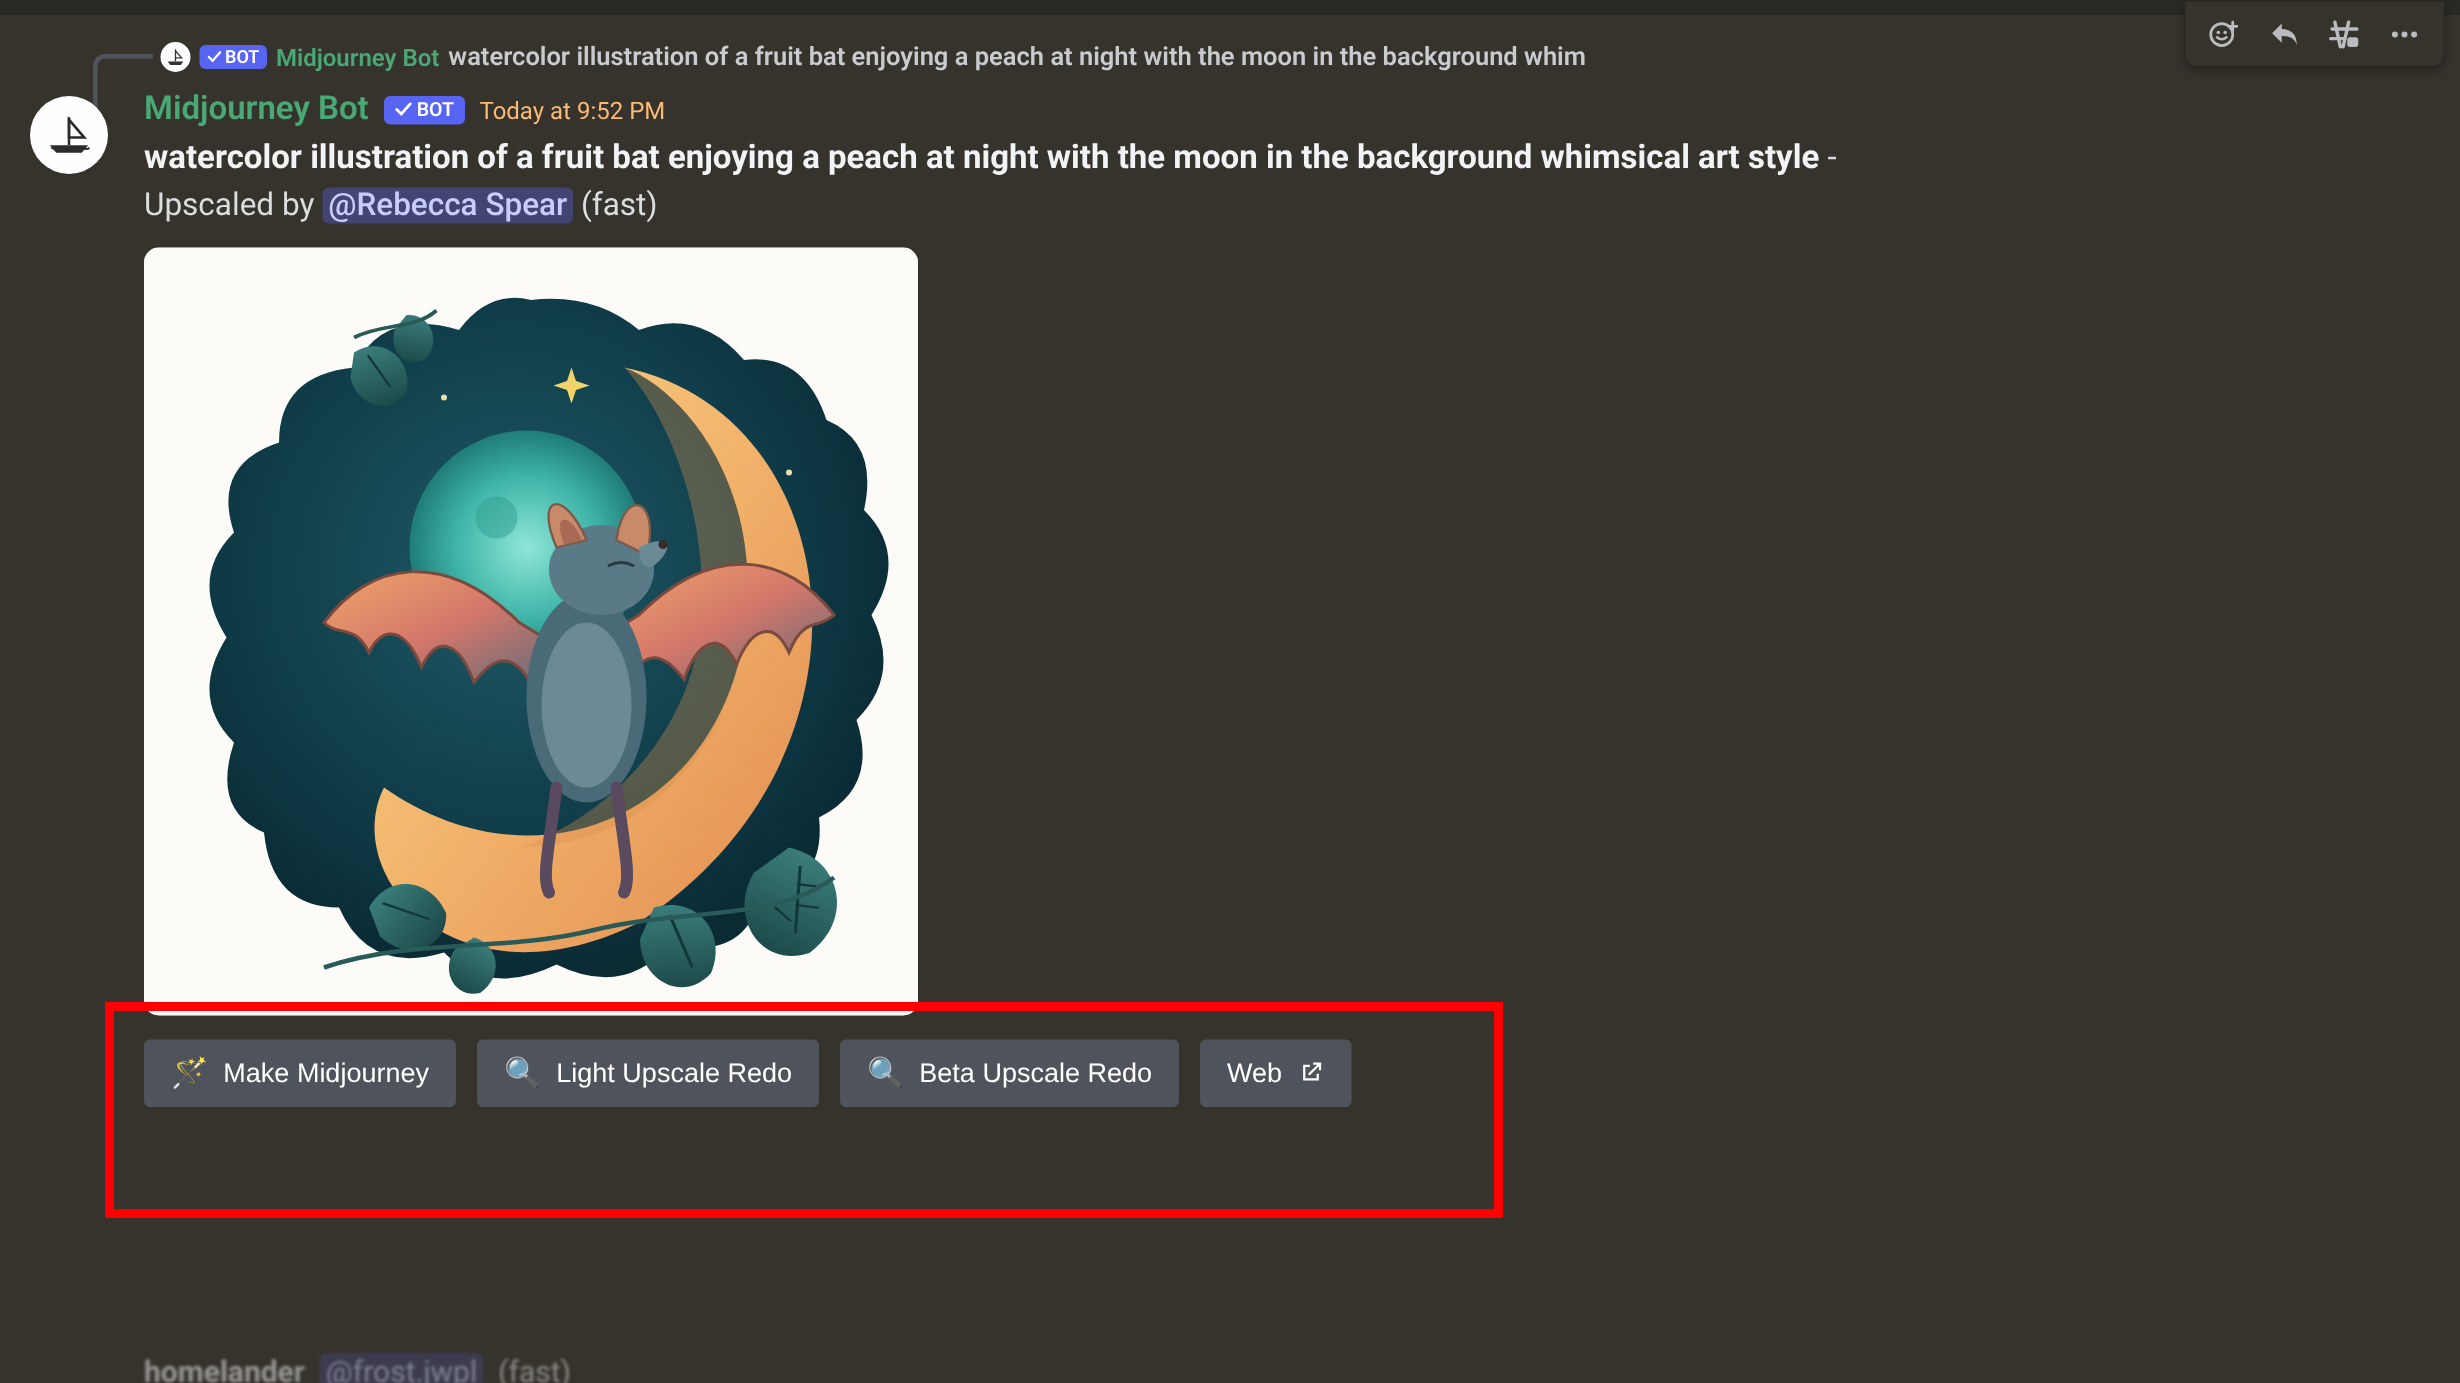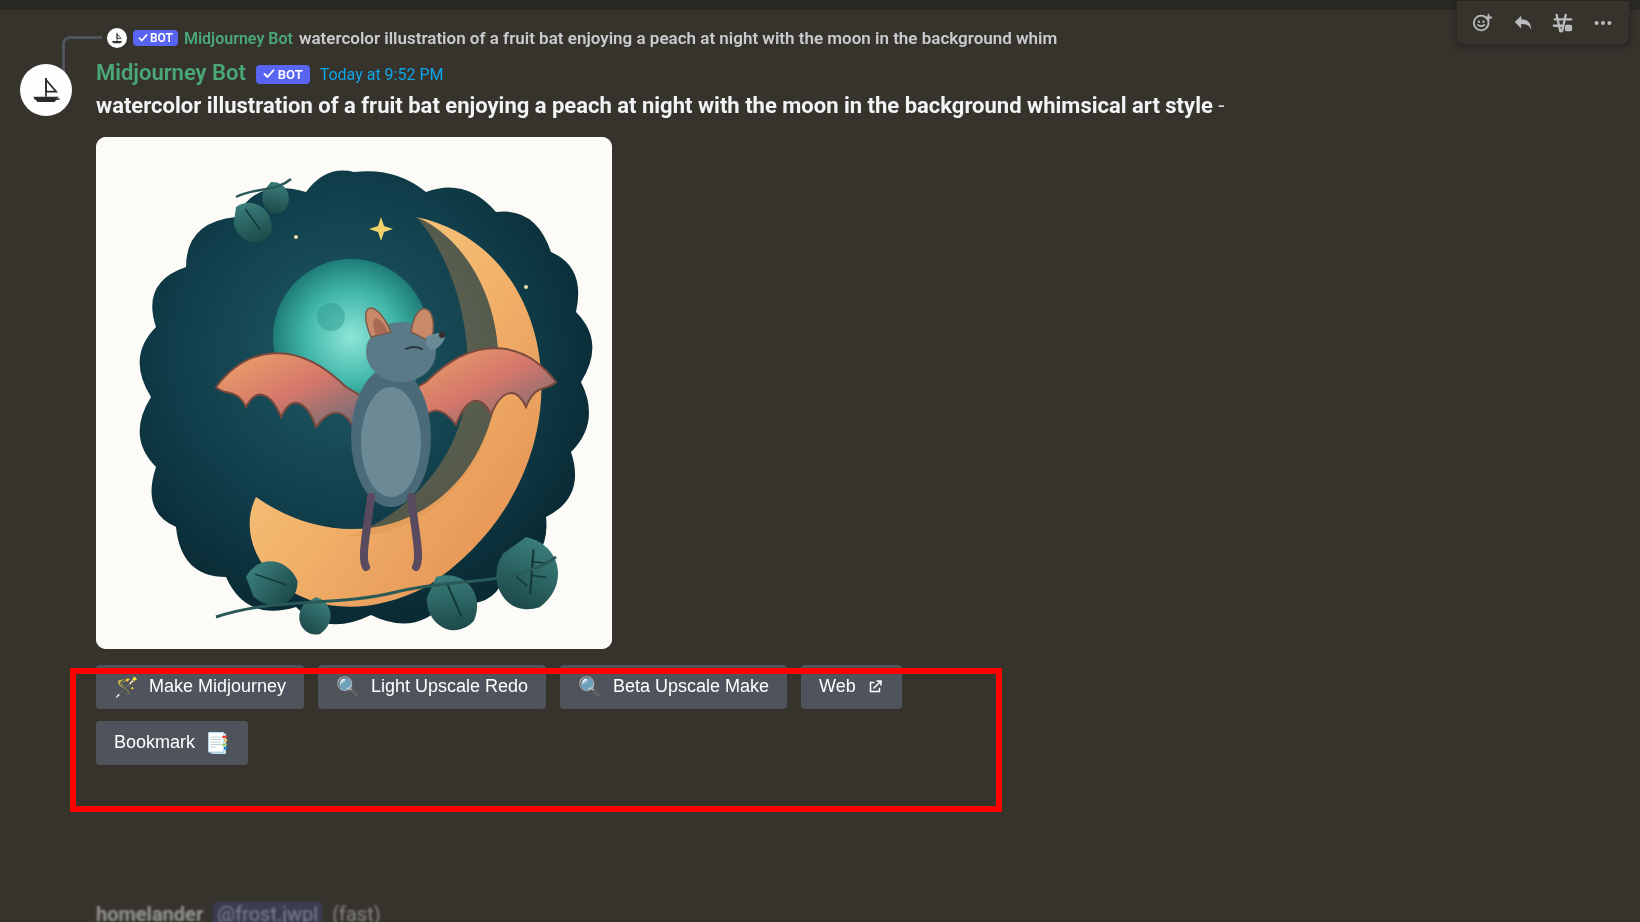--- a/index.html
+++ b/index.html
@@ -119,21 +119,21 @@
     color: #fff;
     font-size: 13px;
     font-weight: 600;
     padding: 2px 7px;
     border-radius: 4px;
     display: inline-flex;
     align-items: center;
     gap: 3px;
   }
   .bot-tag-lg svg { width:12px; height:12px; fill:#fff; }
-  .timestamp { color: #0ea5e9; font-size: 16px; }
+  .timestamp { color: #fdba74; font-size: 16px; }
 
   .prompt-line {
     font-size: 22px;
     font-weight: 700;
     color: #f2f3f5;
     margin-top: 6px;
     line-height: 1.35;
   }
   .prompt-line .dash { font-weight: 400; color: #dcddde; }
   .upscaled-line {
@@ -276,20 +276,23 @@
       <span class="bot-tag-lg">
         <svg viewBox="0 0 16 16">
             <path d="M2 8 L6 12 L14 3" stroke="#fff" stroke-width="2.5" fill="none" stroke-linecap="round"></path>
           </svg>
         <span>BOT</span>
       </span>
       <span class="timestamp">Today at 9:52 PM</span>
     </div>
     <div class="prompt-line">
       <span>watercolor illustration of a fruit bat enjoying a peach at night with the moon in the background whimsical art style</span><span class="dash"> - </span>
+    </div>
+    <div class="upscaled-line">
+      <span>Upscaled by </span><span class="mention">@Rebecca Spear</span><span> (fast)</span>
     </div>
 
     <div class="attachment">
       <svg viewBox="0 0 516 512">
         <defs>
           <radialGradient id="sky" cx="45%" cy="40%" r="60%">
             <stop offset="0%" stop-color="#1f5a66"></stop>
             <stop offset="70%" stop-color="#0e3a46"></stop>
             <stop offset="100%" stop-color="#0a2a34"></stop>
           </radialGradient>
@@ -406,35 +409,29 @@
         <button class="d-btn">
           <span class="emoji">🪄</span>
           <span>Make Midjourney</span>
         </button>
         <button class="d-btn">
           <span class="emoji">🔍</span>
           <span>Light Upscale Redo</span>
         </button>
         <button class="d-btn">
           <span class="emoji">🔍</span>
-          <span>Beta Upscale Make</span>
+          <span>Beta Upscale Redo</span>
         </button>
         <button class="d-btn">
           <span>Web</span>
           <svg class="ext" viewBox="0 0 24 24">
               <path d="M14 3h7v7h-2V6.4l-8.3 8.3-1.4-1.4L17.6 5H14V3zM5 5h6v2H7v10h10v-4h2v6H5V5z"></path>
             </svg>
         </button>
       </div>
-      <div class="btn-row">
-        <button class="d-btn">
-          <span>Bookmark</span>
-          <span class="emoji">📑</span>
-        </button>
-      </div>
     </div>
   </div>
 </div>
 
 <div class="highlight" style="left:70px; top:668px; width:932px; height:144px;"></div>
 
 <div class="next-msg">
   <span class="next-author">homelander</span>
   <span class="next-mention">@frost.jwpl</span>
   <span class="next-text">(fast)</span>

